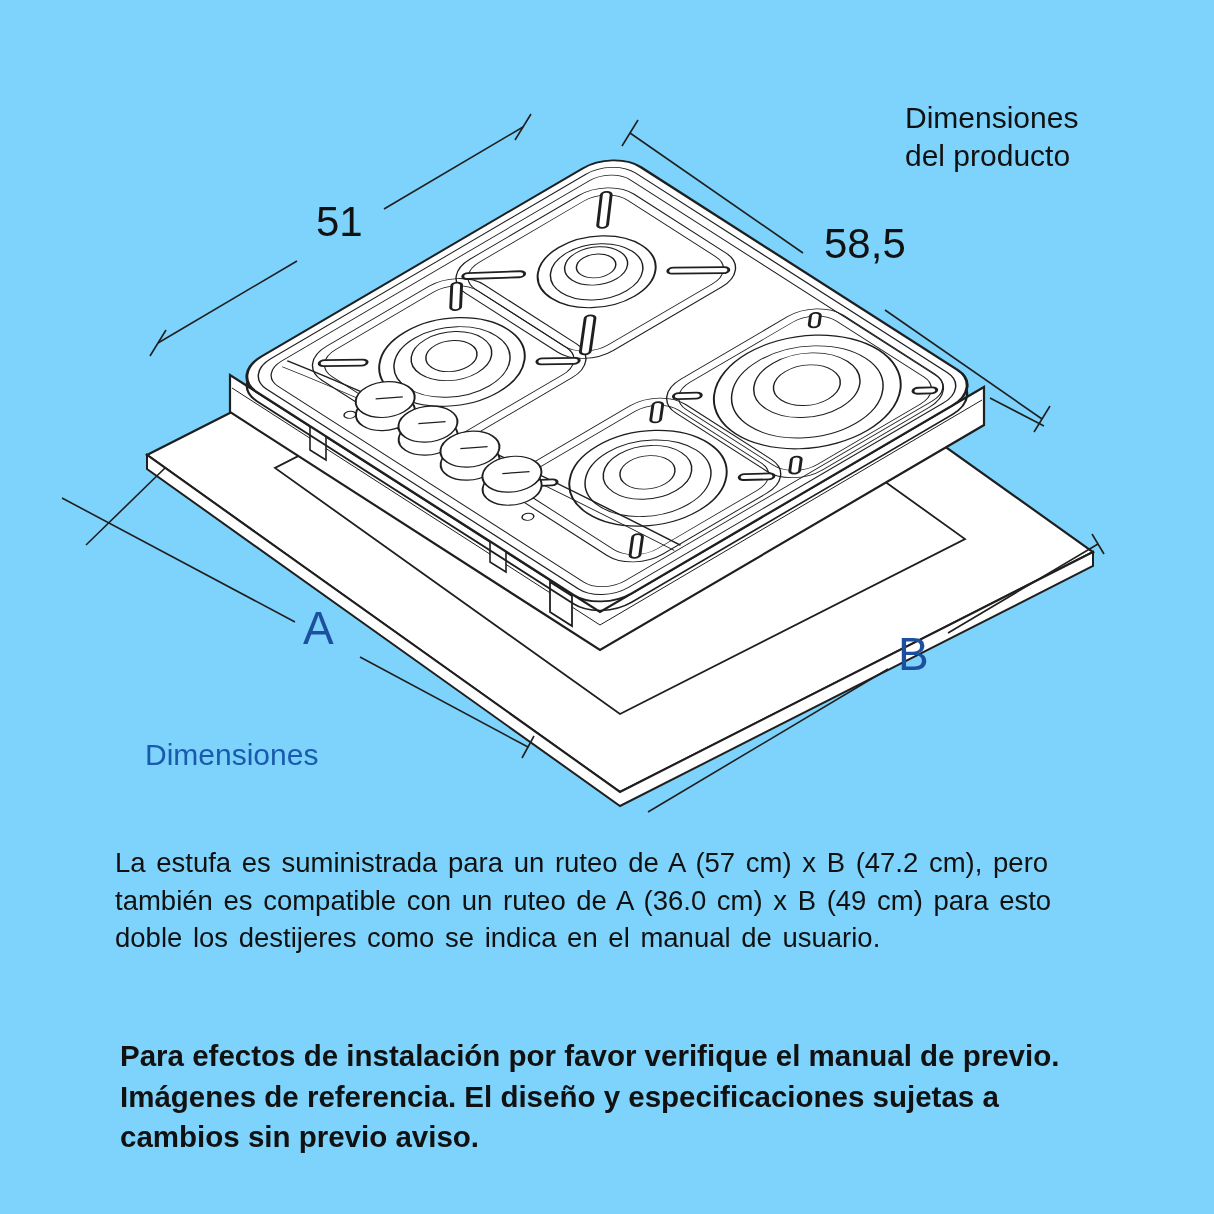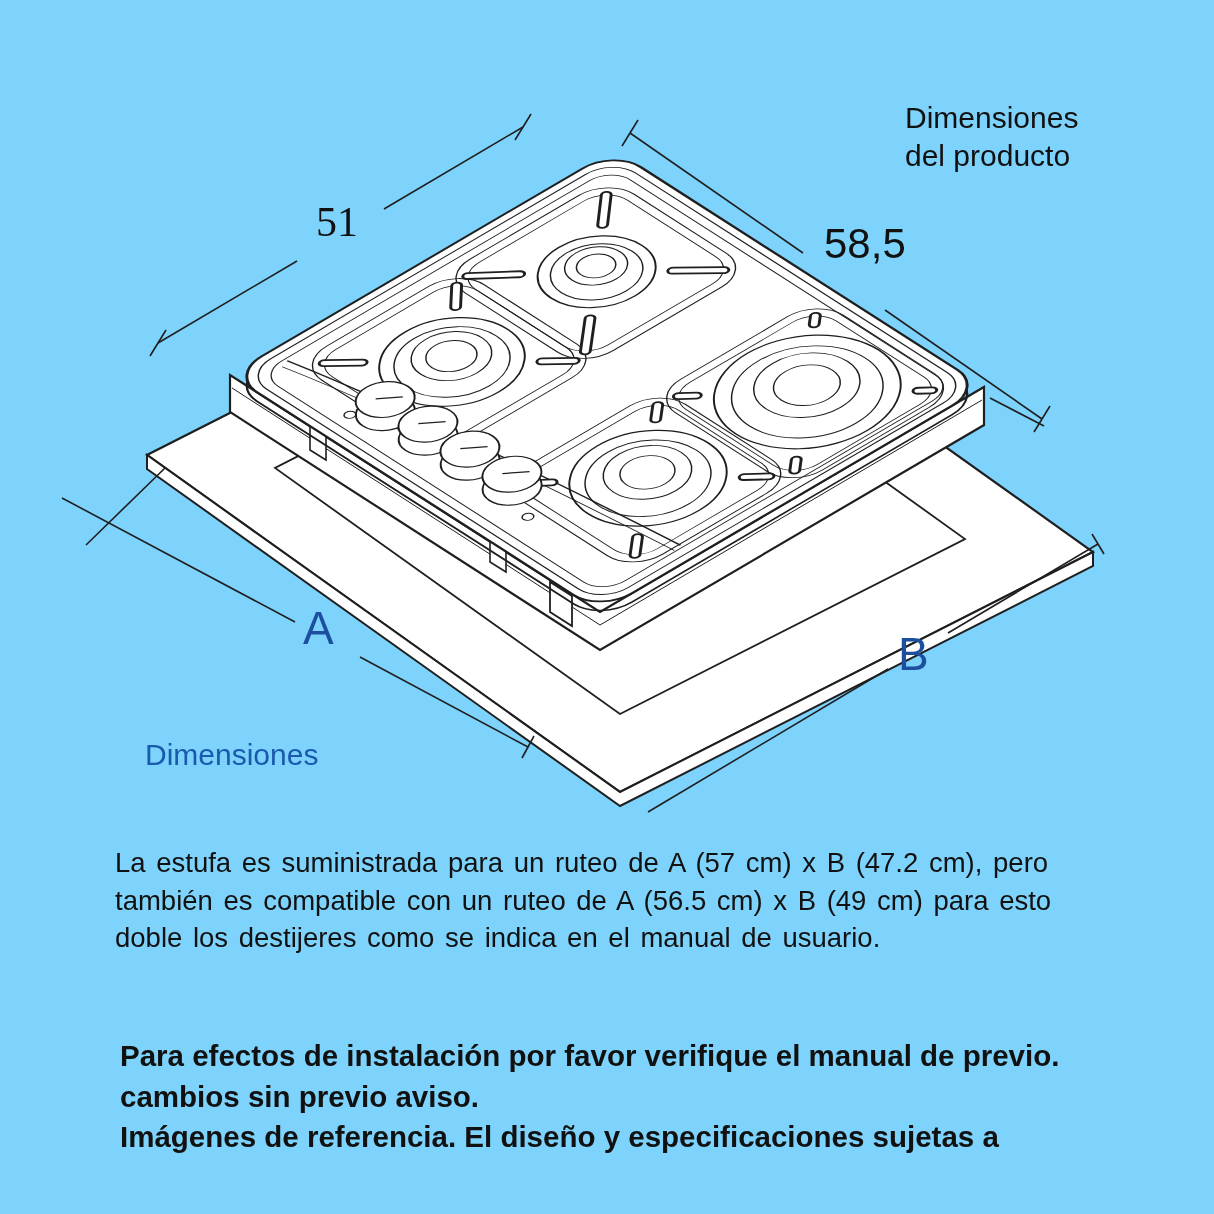--- a/index.html
+++ b/index.html
@@ -148,36 +148,36 @@
         <path class="ln" d="M1092,534 L1104,554"></path>
       </g>
     </g>
   </svg>
 
   <div class="lbl heading" style="left:905px;top:99px;">
     <div>Dimensiones</div>
     <div>del producto</div>
   </div>
 
-  <div class="lbl dim-num" style="left:316px;top:198px;font-family:Liberation Serif, serif;">51</div>
+  <div class="lbl dim-num" style="left:316px;top:198px;">51</div>
   <div class="lbl dim-num" style="left:824px;top:220px;">58,5</div>
 
   <div class="lbl dim-letter" style="left:303px;top:601px;">A</div>
   <div class="lbl dim-letter" style="left:898px;top:627px;">B</div>
 
   <div class="lbl blue-heading" style="left:145px;top:735px;">
     <div>Dimensiones</div>
   </div>
 
 
   <div class="para routing" style="left:115px;top:844px;">
     <span class="line">La estufa es suministrada para un ruteo de A (57 cm) x B (47.2 cm), pero</span>
-    <span class="line">también es compatible con un ruteo de A (56.5 cm) x B (49 cm) para esto</span>
+    <span class="line">también es compatible con un ruteo de A (36.0 cm) x B (49 cm) para esto</span>
     <span class="line">doble los destijeres como se indica en el manual de usuario.</span>
   </div>
 
   <div class="para disclaimer" style="left:120px;top:1036px;">
     <span class="line">Para efectos de instalación por favor verifique el manual de previo.</span>
+    <span class="line">Imágenes de referencia. El diseño y especificaciones sujetas a</span>
     <span class="line">cambios sin previo aviso.</span>
-    <span class="line">Imágenes de referencia. El diseño y especificaciones sujetas a</span>
   </div>
 
 </div>
 
 </body></html>

